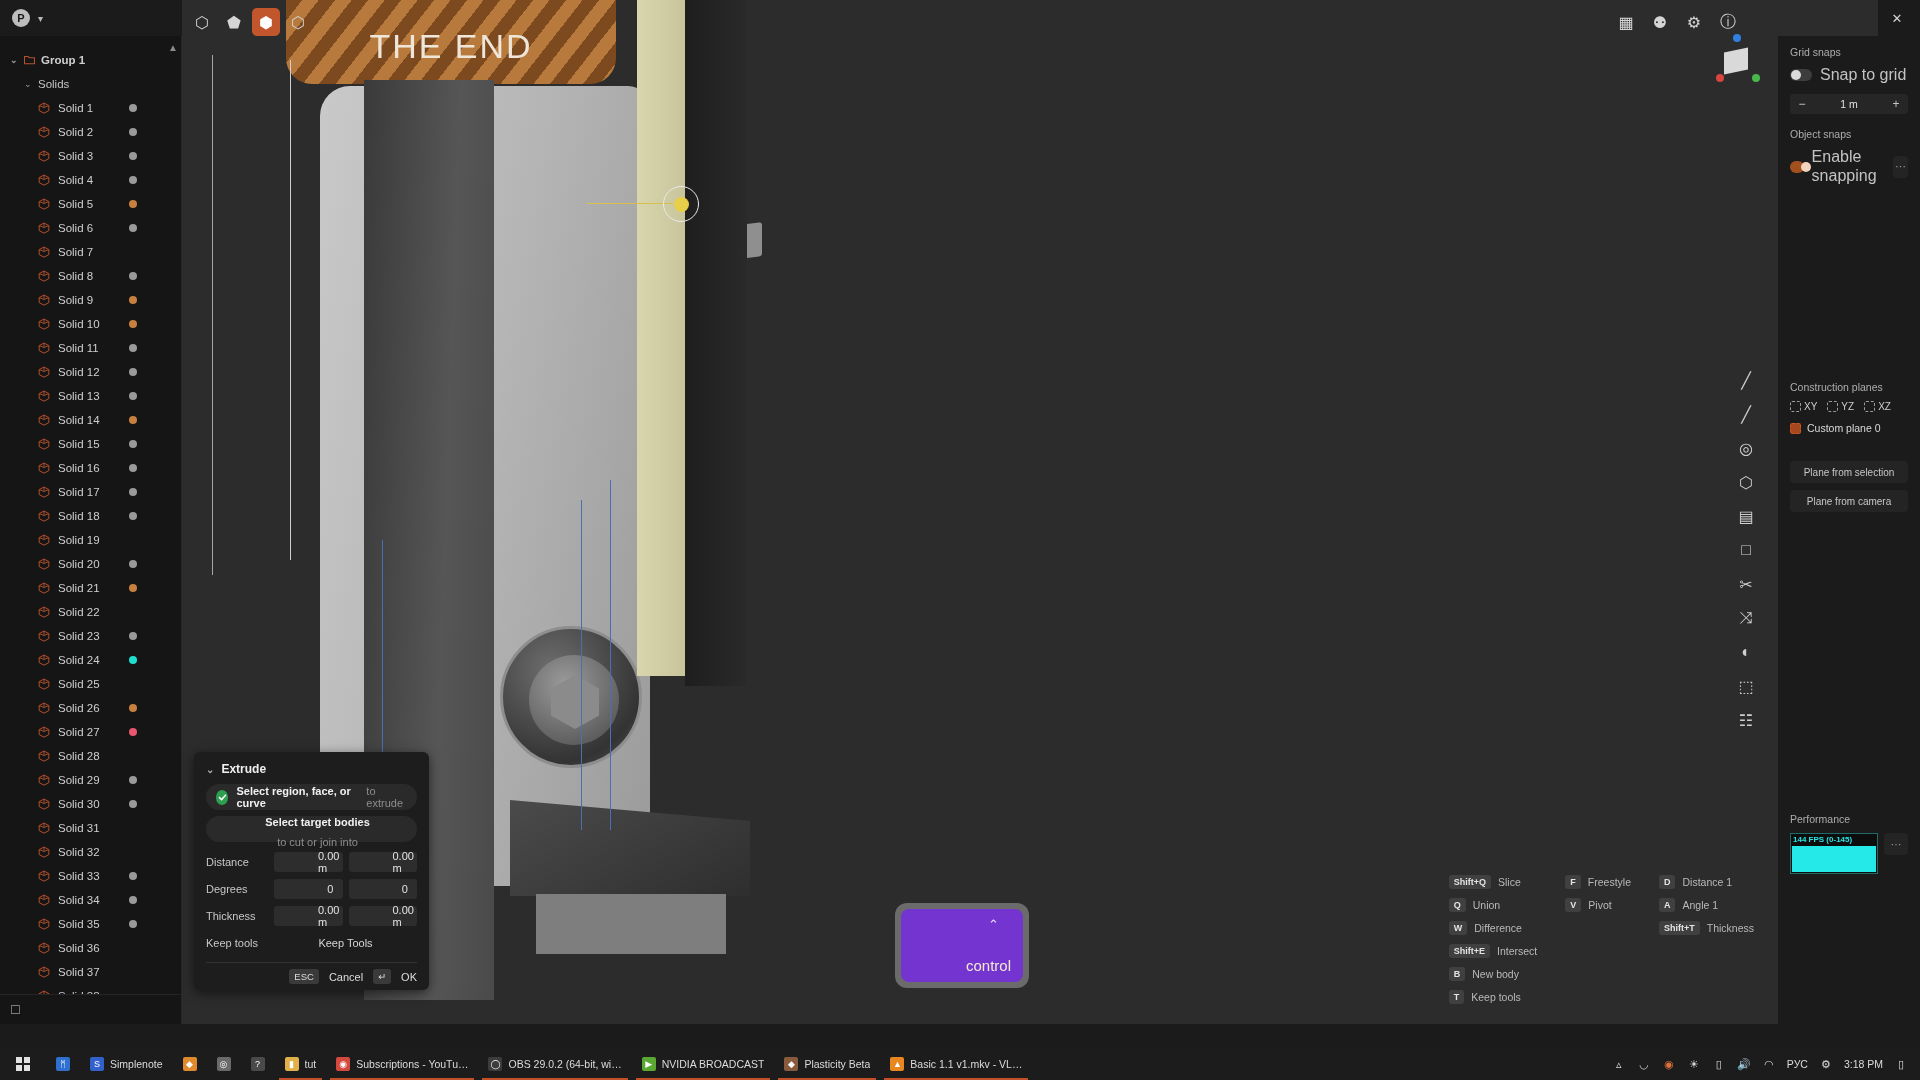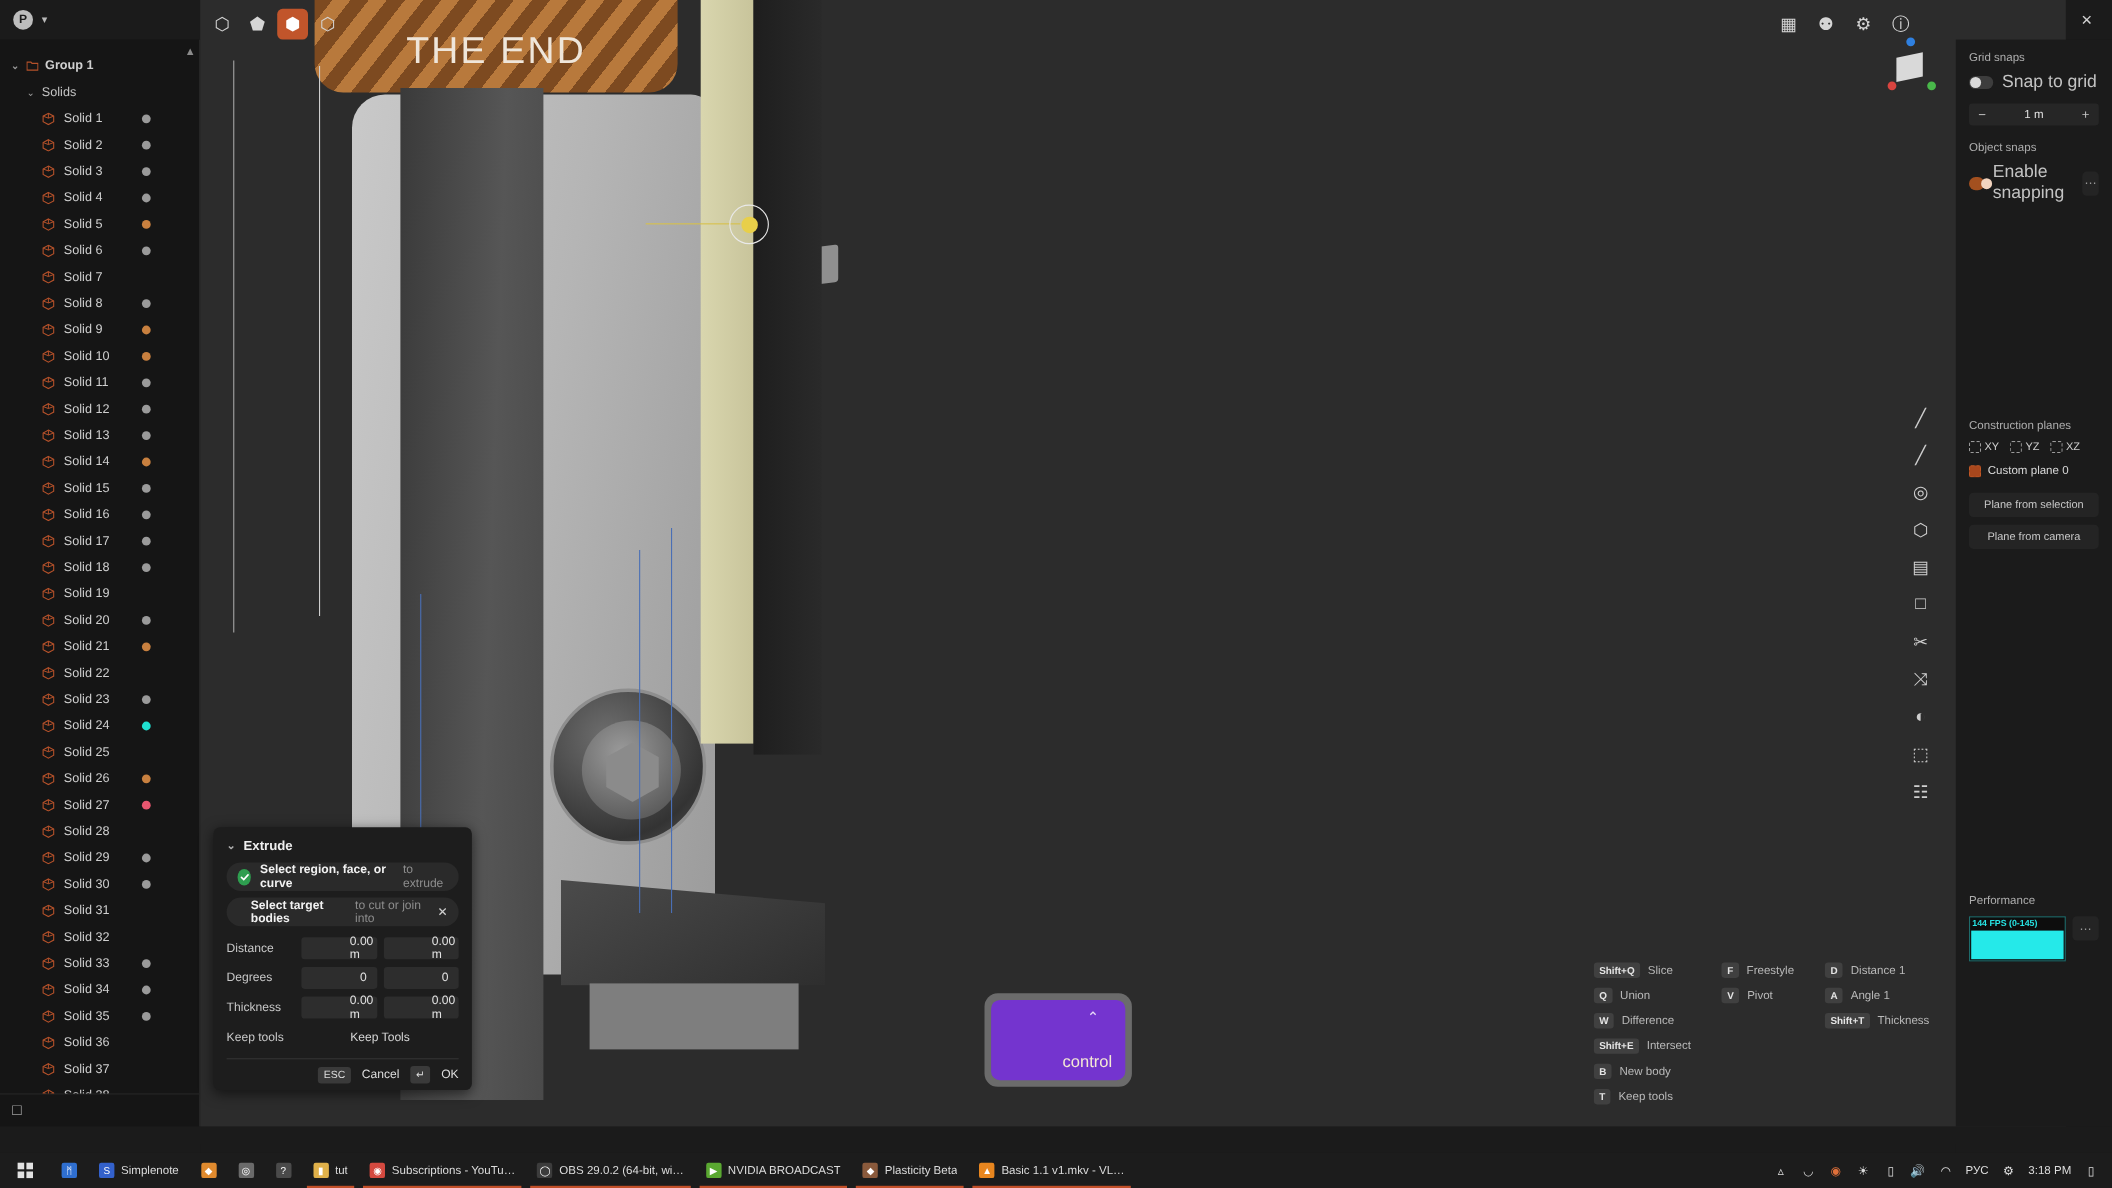--- a/index.html
+++ b/index.html
@@ -239,21 +239,21 @@
   .stepper .sv { flex: 1; text-align: center; font-size: 10.5px; color: #e0e0e0; }
   .dots-btn {
     width: 24px; height: 22px; background: #242424; border-radius: 4px;
     display: flex; align-items: center; justify-content: center; color: #999; font-size: 11px;
     margin-left: auto;
   }
   .plane-row { display: flex; gap: 10px; margin-bottom: 10px; align-items: flex-end; }
   .plane-item { display: flex; align-items: center; gap: 3px; font-size: 10px; color: #cdcdcd; }
   .plane-glyph { width: 11px; height: 11px; border: 1px dashed #9a9a9a; border-radius: 2px; }
   .plane-glyph.cur { border-color: #c05a27; background: #a8471d; }
-  .cur-plane { display: flex; align-items: center; gap: 6px; font-size: 10.5px; color: #d9d9d9; margin-bottom: 14px; }
+  .cur-plane { display: flex; align-items: center; gap: 6px; font-size: 10.5px; color: #d9d9d9; margin-bottom: 27px; }
   .rp-btn {
     height: 22px; background: #242424; border-radius: 4px; display: flex;
     align-items: center; justify-content: center; font-size: 10px; color: #c7c7c7; margin-bottom: 7px;
   }
   .perf-wrap { position: absolute; bottom: 150px; left: 12px; right: 12px; }
   .perf-box { display: flex; gap: 6px; align-items: flex-start; }
   .perf-graph { flex: 1; background: #0d0d0d; border: 1px solid #1f6b6b; }
   .perf-txt { font-size: 8px; color: #27e4e4; padding: 1px 2px; font-weight: 700; }
   .perf-bar { height: 26px; background: #25e9e9; margin: 1px; }
 
@@ -737,21 +737,21 @@
     <div class="ex-pill">
       <span class="ex-check">
         <svg width="9" height="9" viewBox="0 0 9 9">
             <path d="M1.5 4.6 L3.6 6.6 L7.5 2.3" fill="none" stroke="#fff" stroke-width="1.5" stroke-linecap="round"></path>
           </svg>
       </span>
       <span class="strong">Select region, face, or curve</span>
       <span class="dim">to extrude</span>
     </div>
 
-    <div class="ex-pill" style="padding-left:22px;">
+    <div class="ex-pill" style="padding-left:22px;flex-direction:column;">
       <span class="strong">Select target bodies</span>
       <span class="dim">to cut or join into</span>
       <span class="xmark">✕</span>
     </div>
 
     <div id="ex-rows">
         <div class="ex-row">
           <span class="ex-label">Distance</span>
           <span class="ex-input">0.00 m</span>
           <span class="ex-input">0.00 m</span>

